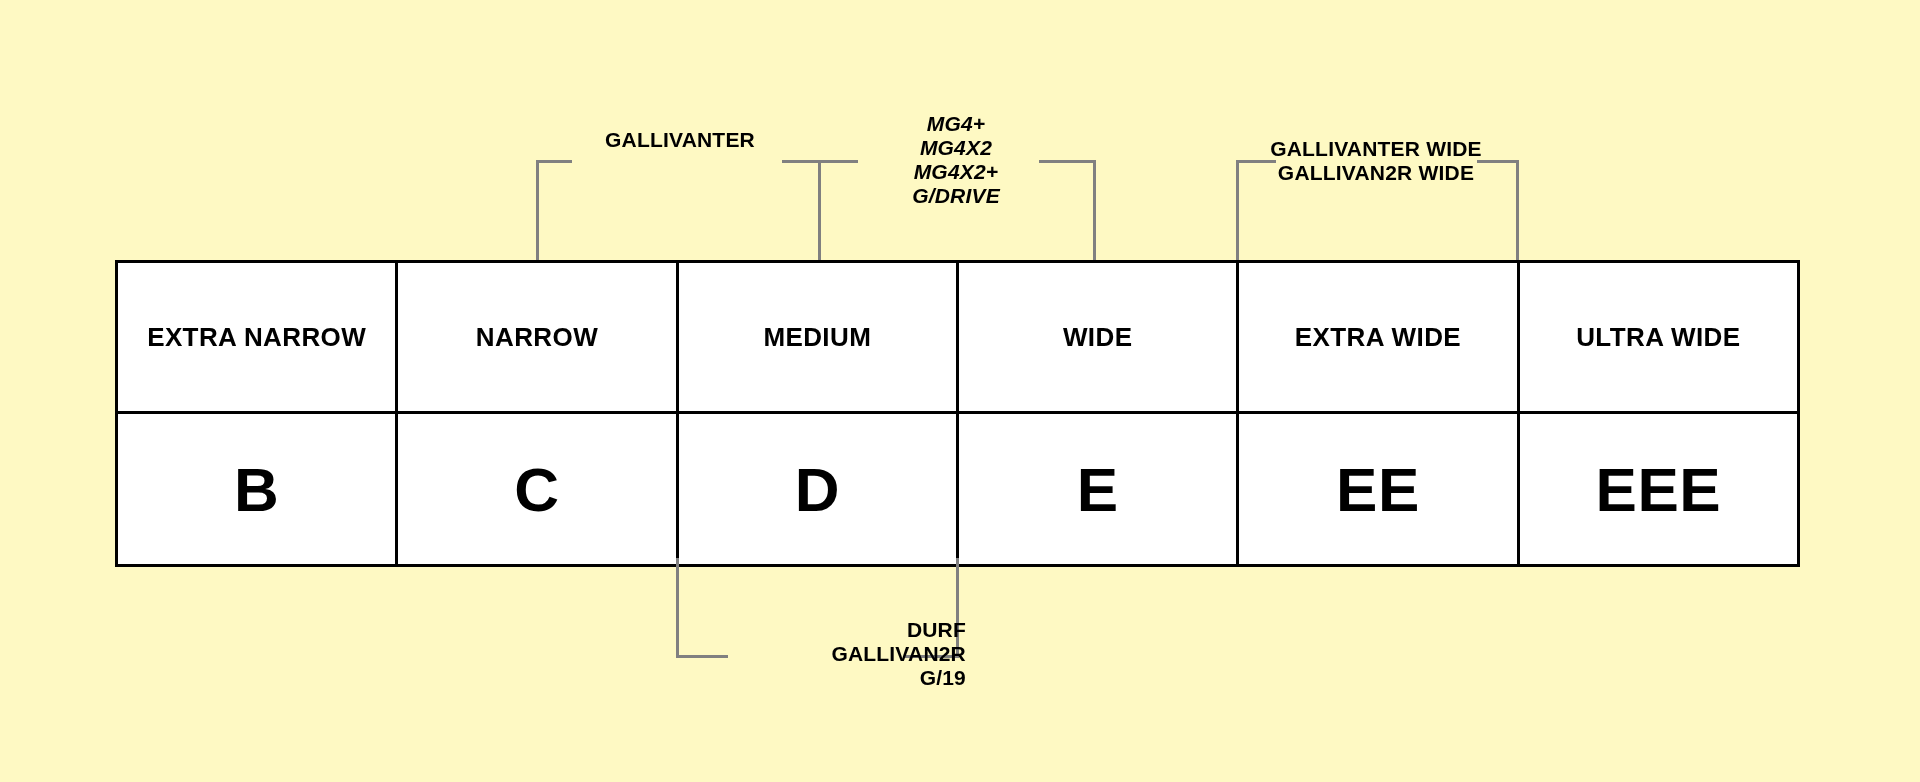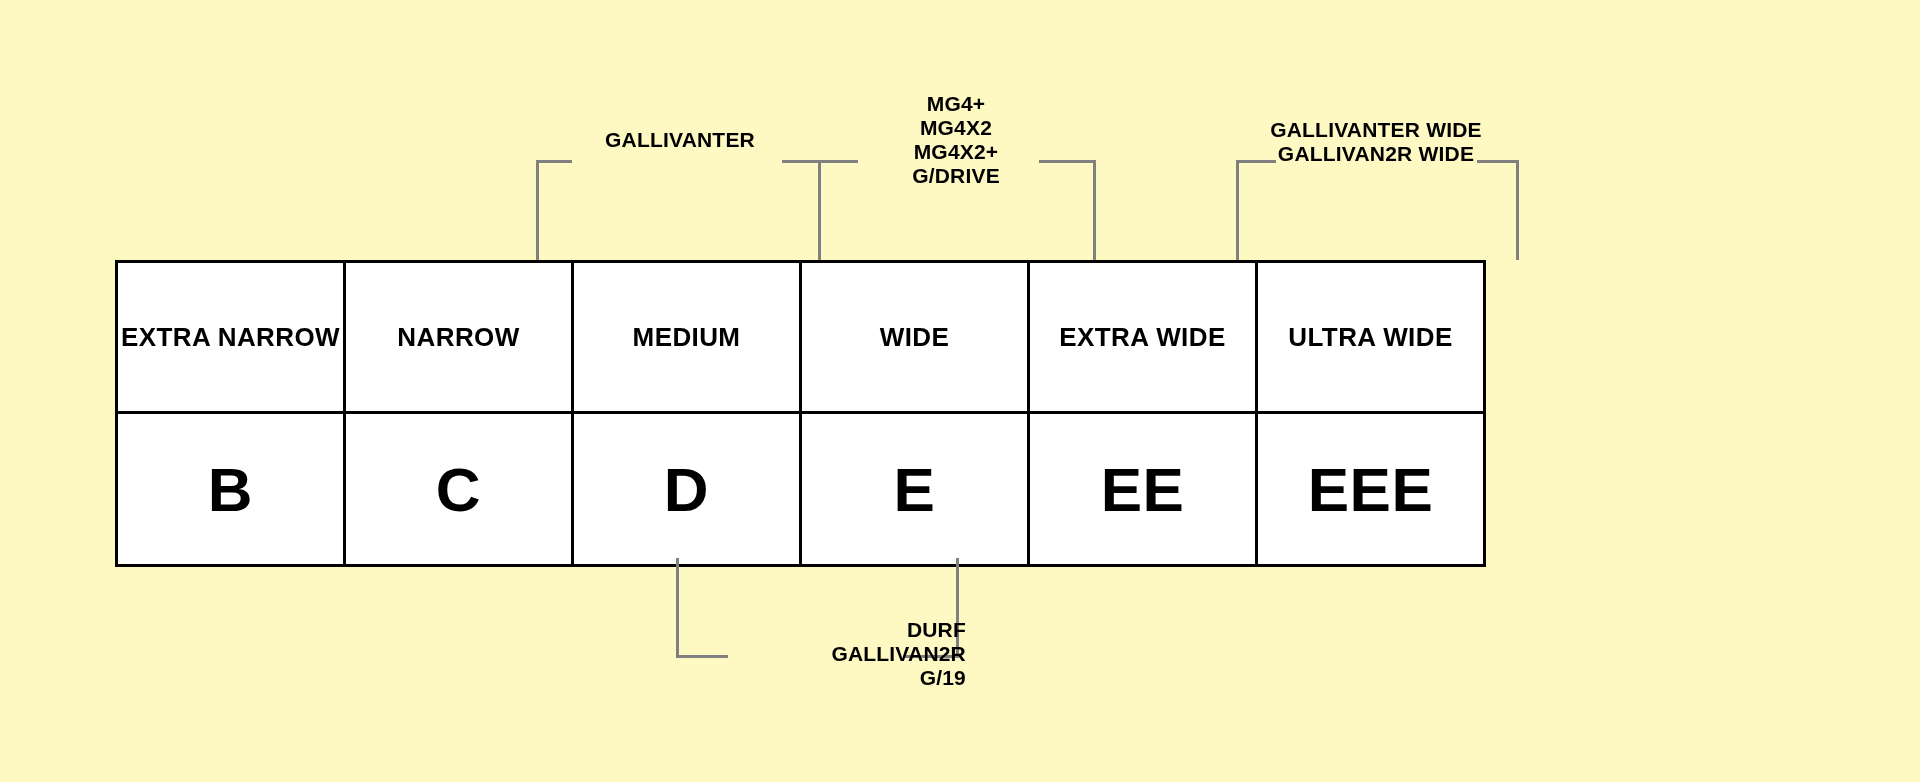--- a/index.html
+++ b/index.html
@@ -17,21 +17,21 @@
     height: 782px;
     background: #fef9c3;
     overflow: hidden;
   }
 
   
   .grid-table {
     position: absolute;
     left: 115px;
     top: 260px;
-    width: 1371px;
+    width: 1685px;
     height: 298px;
     border-collapse: collapse;
     table-layout: fixed;
   }
   .grid-table td {
     border: 3px solid #000000;
     text-align: center;
     vertical-align: middle;
     padding: 0;
     background: #ffffff;
@@ -83,32 +83,32 @@
   <div class="vline" style="left:818px; top:160px; height:100px;"></div>
   <div class="hline" style="left:782px; top:160px; width:39px;"></div>
   <div class="blabel" style="left:530px; top:128px; width:300px;">
     <div>GALLIVANTER</div>
   </div>
 
   <div class="vline" style="left:818px; top:160px; height:100px;"></div>
   <div class="hline" style="left:818px; top:160px; width:40px;"></div>
   <div class="vline" style="left:1093px; top:160px; height:100px;"></div>
   <div class="hline" style="left:1039px; top:160px; width:57px;"></div>
-  <div class="blabel" style="left:861px; top:92px; width:190px;">
+  <div class="blabel" style="left:861px; top:112px; width:190px;font-style:italic;">
     <div>MG4+</div>
     <div>MG4X2</div>
     <div>MG4X2+</div>
     <div>G/DRIVE</div>
   </div>
 
   <div class="vline" style="left:1236px; top:160px; height:100px;"></div>
   <div class="hline" style="left:1236px; top:160px; width:40px;"></div>
   <div class="vline" style="left:1516px; top:160px; height:100px;"></div>
   <div class="hline" style="left:1477px; top:160px; width:42px;"></div>
-  <div class="blabel" style="left:1226px; top:118px; width:300px;">
+  <div class="blabel" style="left:1226px; top:137px; width:300px;">
     <div>GALLIVANTER WIDE</div>
     <div>GALLIVAN2R WIDE</div>
   </div>
 
   <table class="grid-table">
     <tbody>
       <tr class="row-header">
         <td>EXTRA NARROW</td>
         <td>NARROW</td>
         <td>MEDIUM</td>

